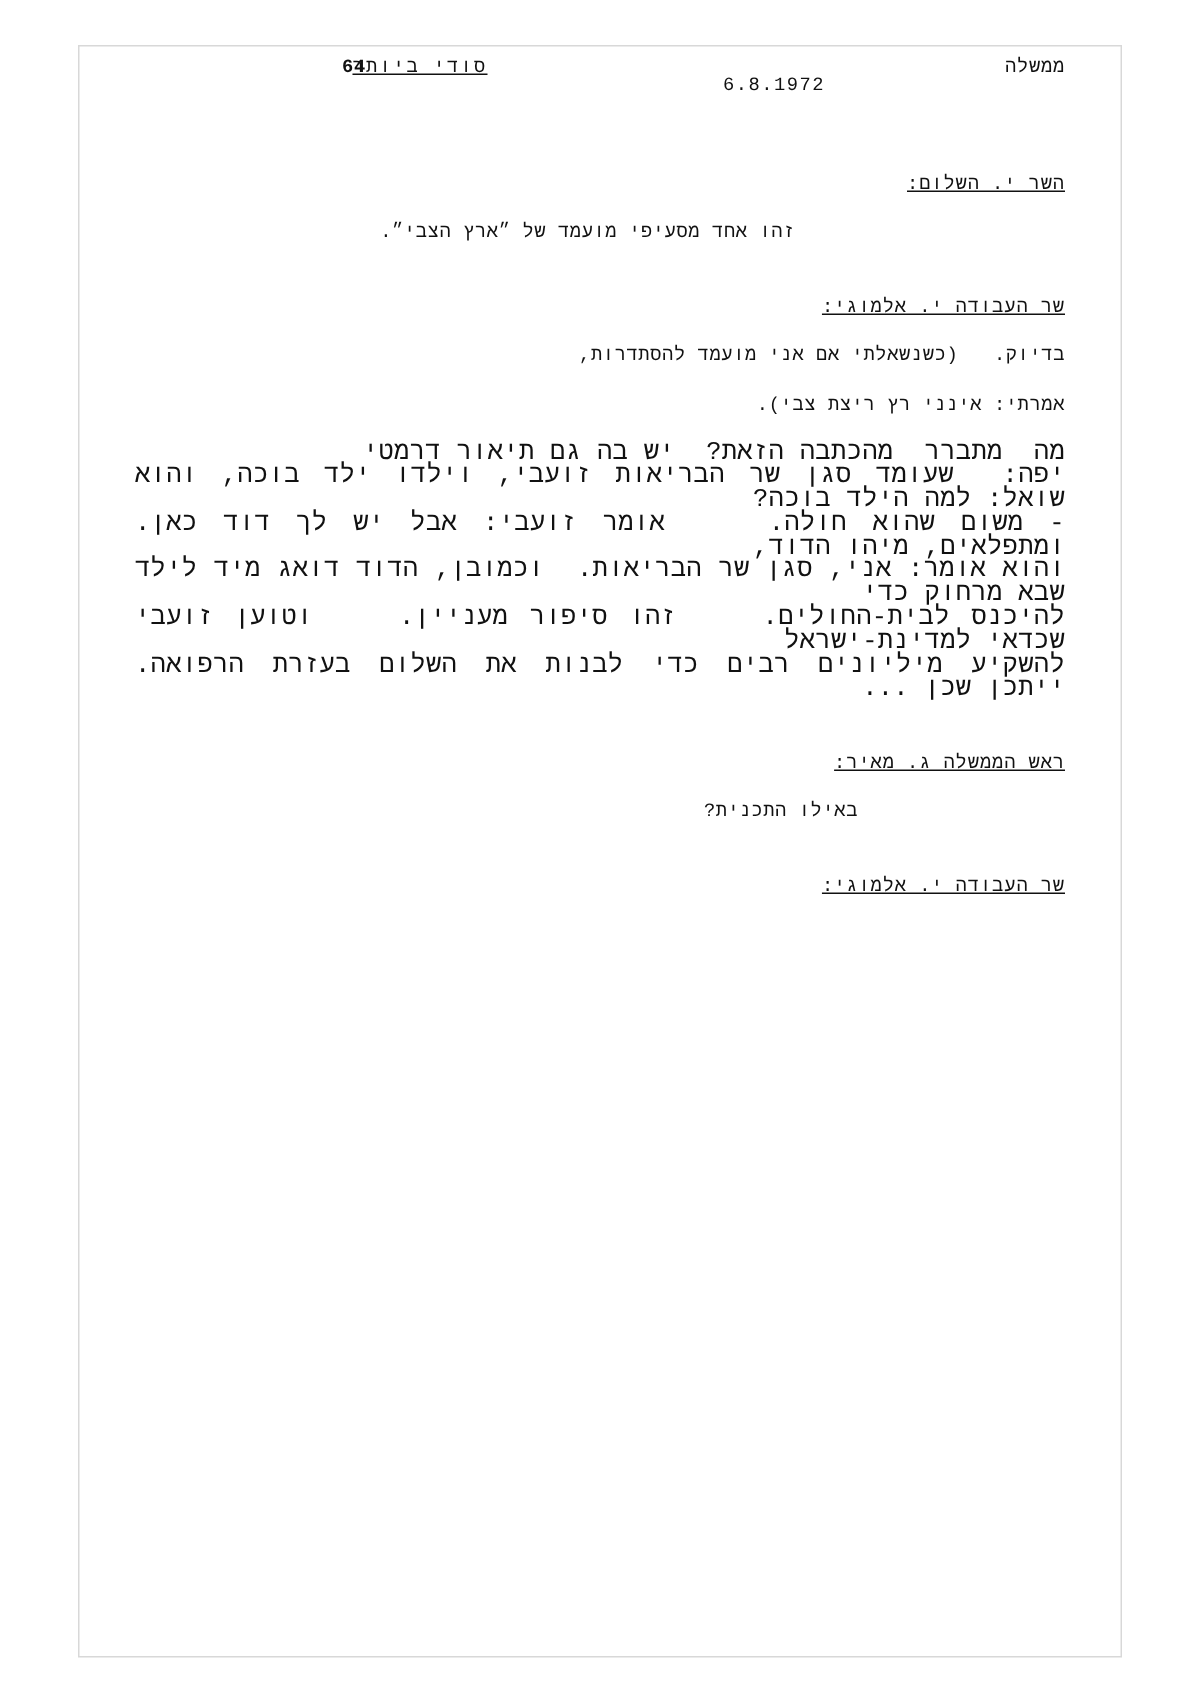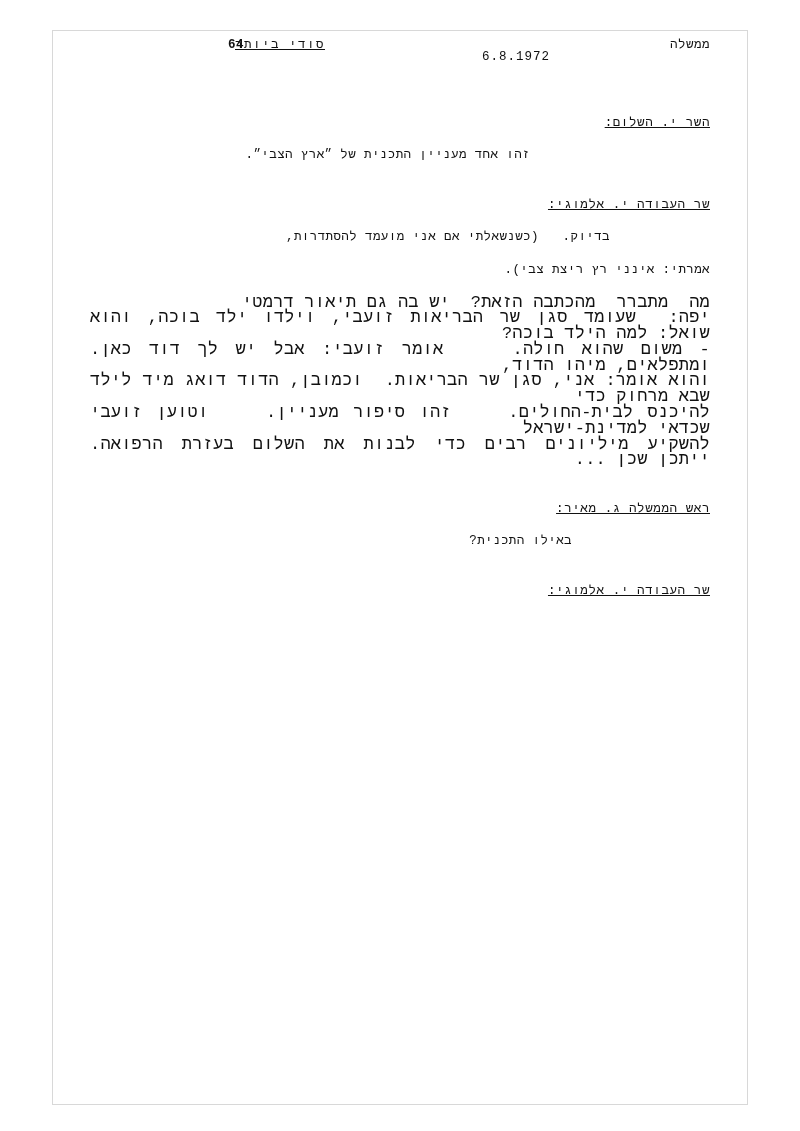--- a/index.html
+++ b/index.html
@@ -77,21 +77,21 @@
   .speaker.first { margin-top: 52px; }
 
   .para {
     margin-top: 18px;
     font-size: 12.5px;
     line-height: 15.5px;
     letter-spacing: 0.4px;
     white-space: pre-wrap;
   }
   .para.indent-a { margin-right: 180px; }
-  .para.indent-b { margin-right: 100px; }
+  .para.indent-b { }
   .para.indent-d { margin-right: 138px; }
   .para.indent-e { }
   .block {
     margin-top: 16px;
     font-size: 17px;
     line-height: 15.8px;
     letter-spacing: 0.2px;
     white-space: pre-wrap;
     text-align: justify;
   }
@@ -105,21 +105,21 @@
   <div class="content">
 
     <div class="header">
       <span class="gov">ממשלה</span>
       <span class="date">6.8.1972</span>
       <span class="classification">סודי ביותר</span>
       <span class="pagenum">64</span>
     </div>
 
     <div class="speaker first">השר י. השלום:</div>
-    <div class="para indent-a">זהו אחד מעניין התכנית של ״ארץ הצבי״.</div>
+    <div class="para indent-a">זהו אחד מסעיפי מועמד של ״ארץ הצבי״.</div>
 
     <div class="speaker">שר העבודה י. אלמוגי:</div>
     <div class="para indent-b">בדיוק.   (כשנשאלתי אם אני מועמד להסתדרות,</div>
     <div class="para indent-e">אמרתי: אינני רץ ריצת צבי).</div>
     <div class="block">מה  מתברר  מהכתבה הזאת?  יש בה גם תיאור דרמטי
 יפה:  שעומד סגן שר הבריאות זועבי, וילדו ילד בוכה, והוא שואל: למה הילד בוכה?
 - משום שהוא חולה.    אומר זועבי: אבל יש לך דוד כאן.  ומתפלאים, מיהו הדוד,
 והוא אומר: אני, סגן שר הבריאות.  וכמובן, הדוד דואג מיד לילד שבא מרחוק כדי
 להיכנס לבית-החולים.    זהו סיפור מעניין.    וטוען זועבי שכדאי למדינת-ישראל
 להשקיע מיליונים רבים כדי לבנות את השלום בעזרת הרפואה.  ייתכן שכן ...</div>

